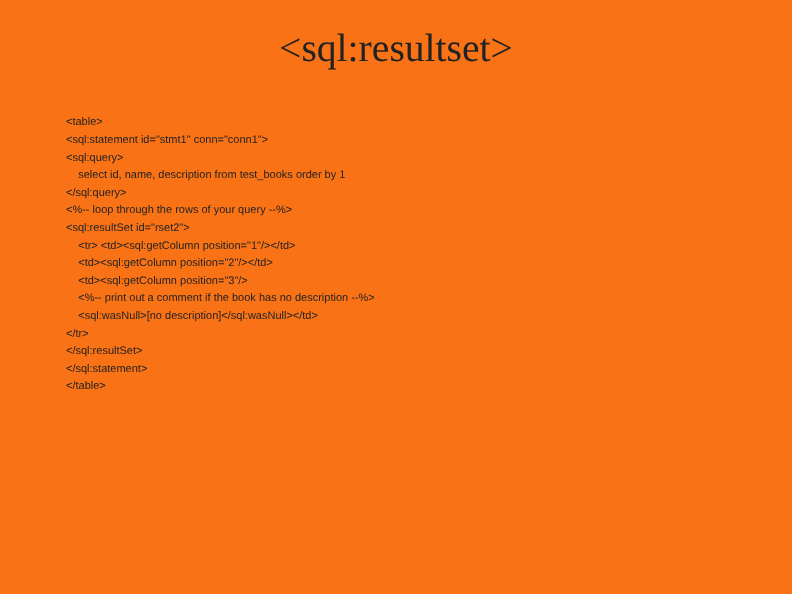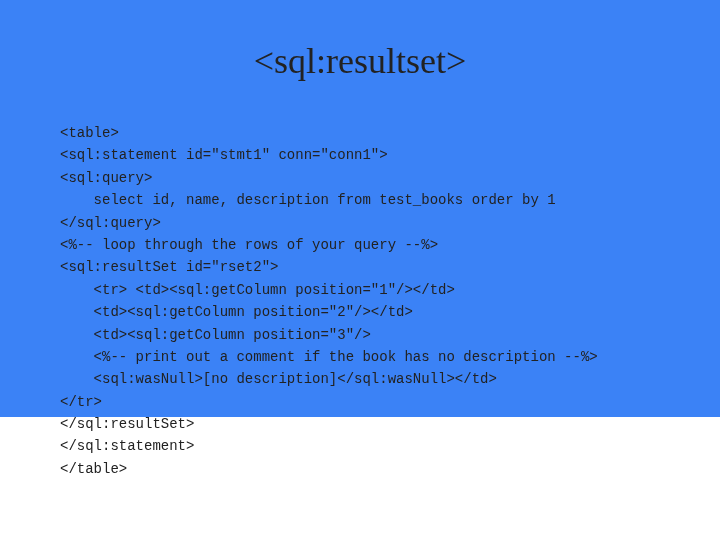--- a/index.html
+++ b/index.html
@@ -11,38 +11,38 @@
     body {
       background-color: #ffffff;
       font-family: Georgia, 'Times New Roman', serif;
       width: 720px;
       height: 540px;
       overflow: hidden;
     }
 
     .page {
       width: 720px;
-      height: 417px;
-      background: #3b82f6;
-      padding: 30px 60px;
+      height: 540px;
+      background: #f97316;
+      padding: 12px 60px;
     }
 
     .title {
       font-family: Georgia, 'Times New Roman', serif;
       font-size: 36px;
       font-weight: normal;
       color: #222222;
       text-align: center;
       margin-bottom: 40px;
       margin-top: 10px;
     }
 
     .code-block {
-      font-family: Liberation Mono, monospace;
-      font-size: 14px;
+      font-family: Liberation Sans, sans-serif;
+      font-size: 10px;
       line-height: 1.6;
       color: #222222;
       white-space: pre;
     }
   </style>
 </head>
 <body>
 
 <div class="page">
   <h1 class="title">&lt;sql:resultset&gt;</h1>

